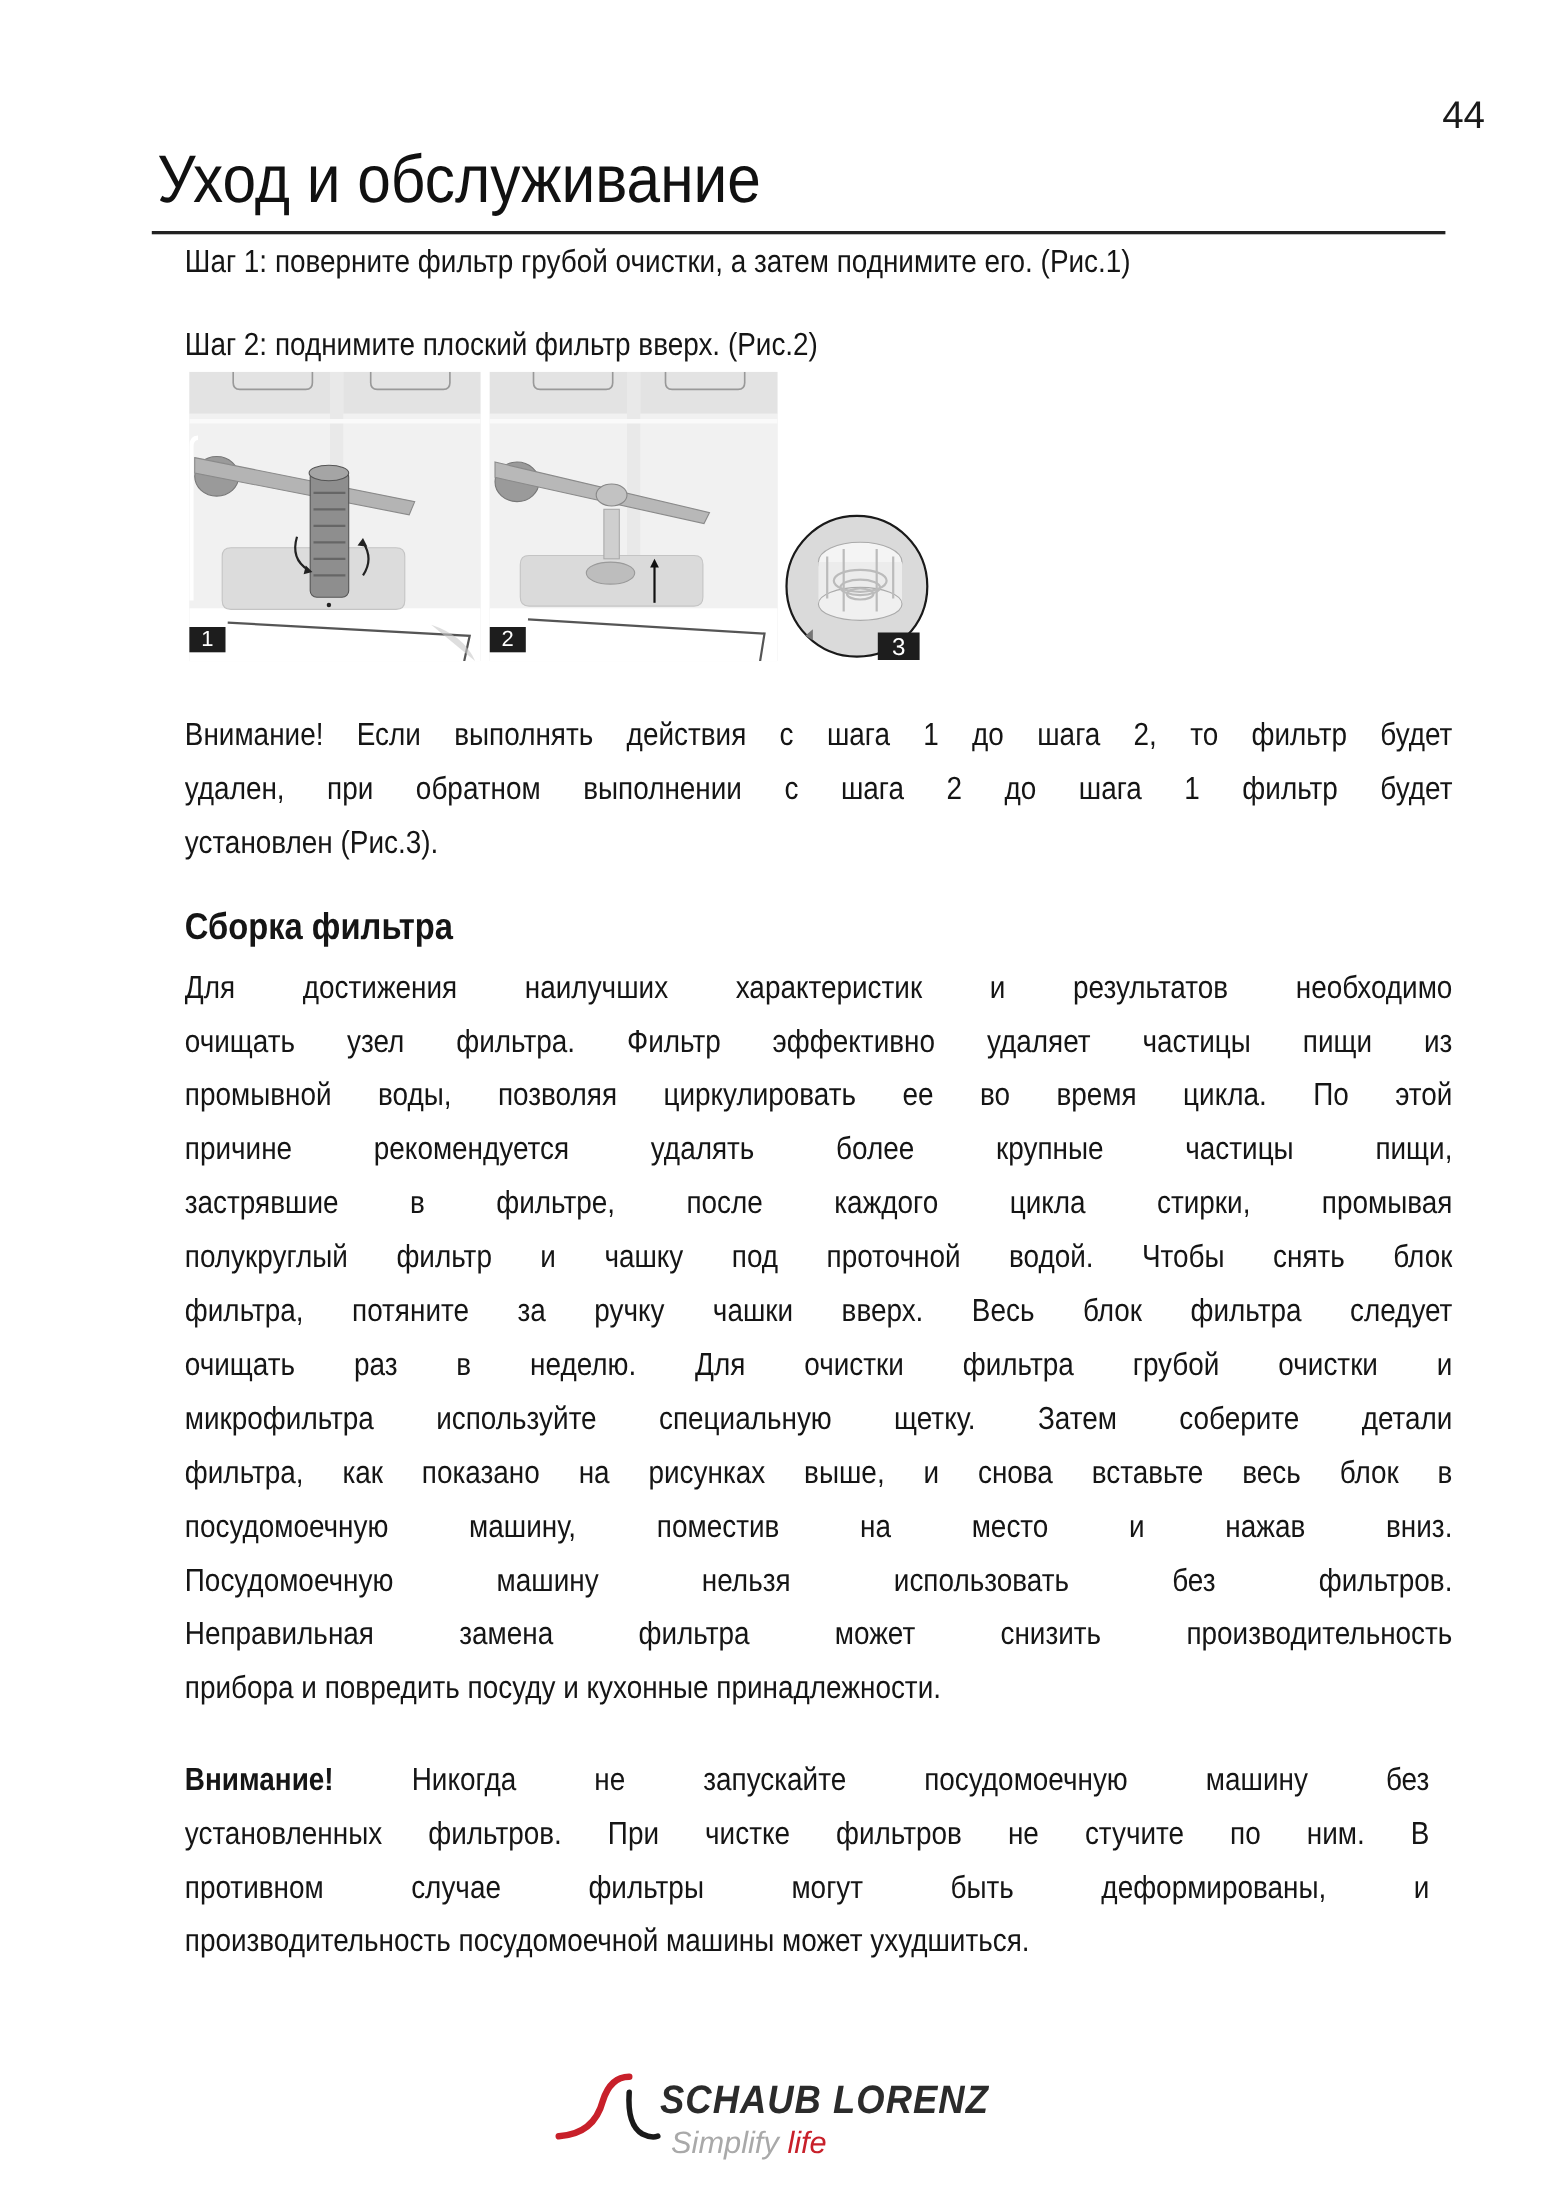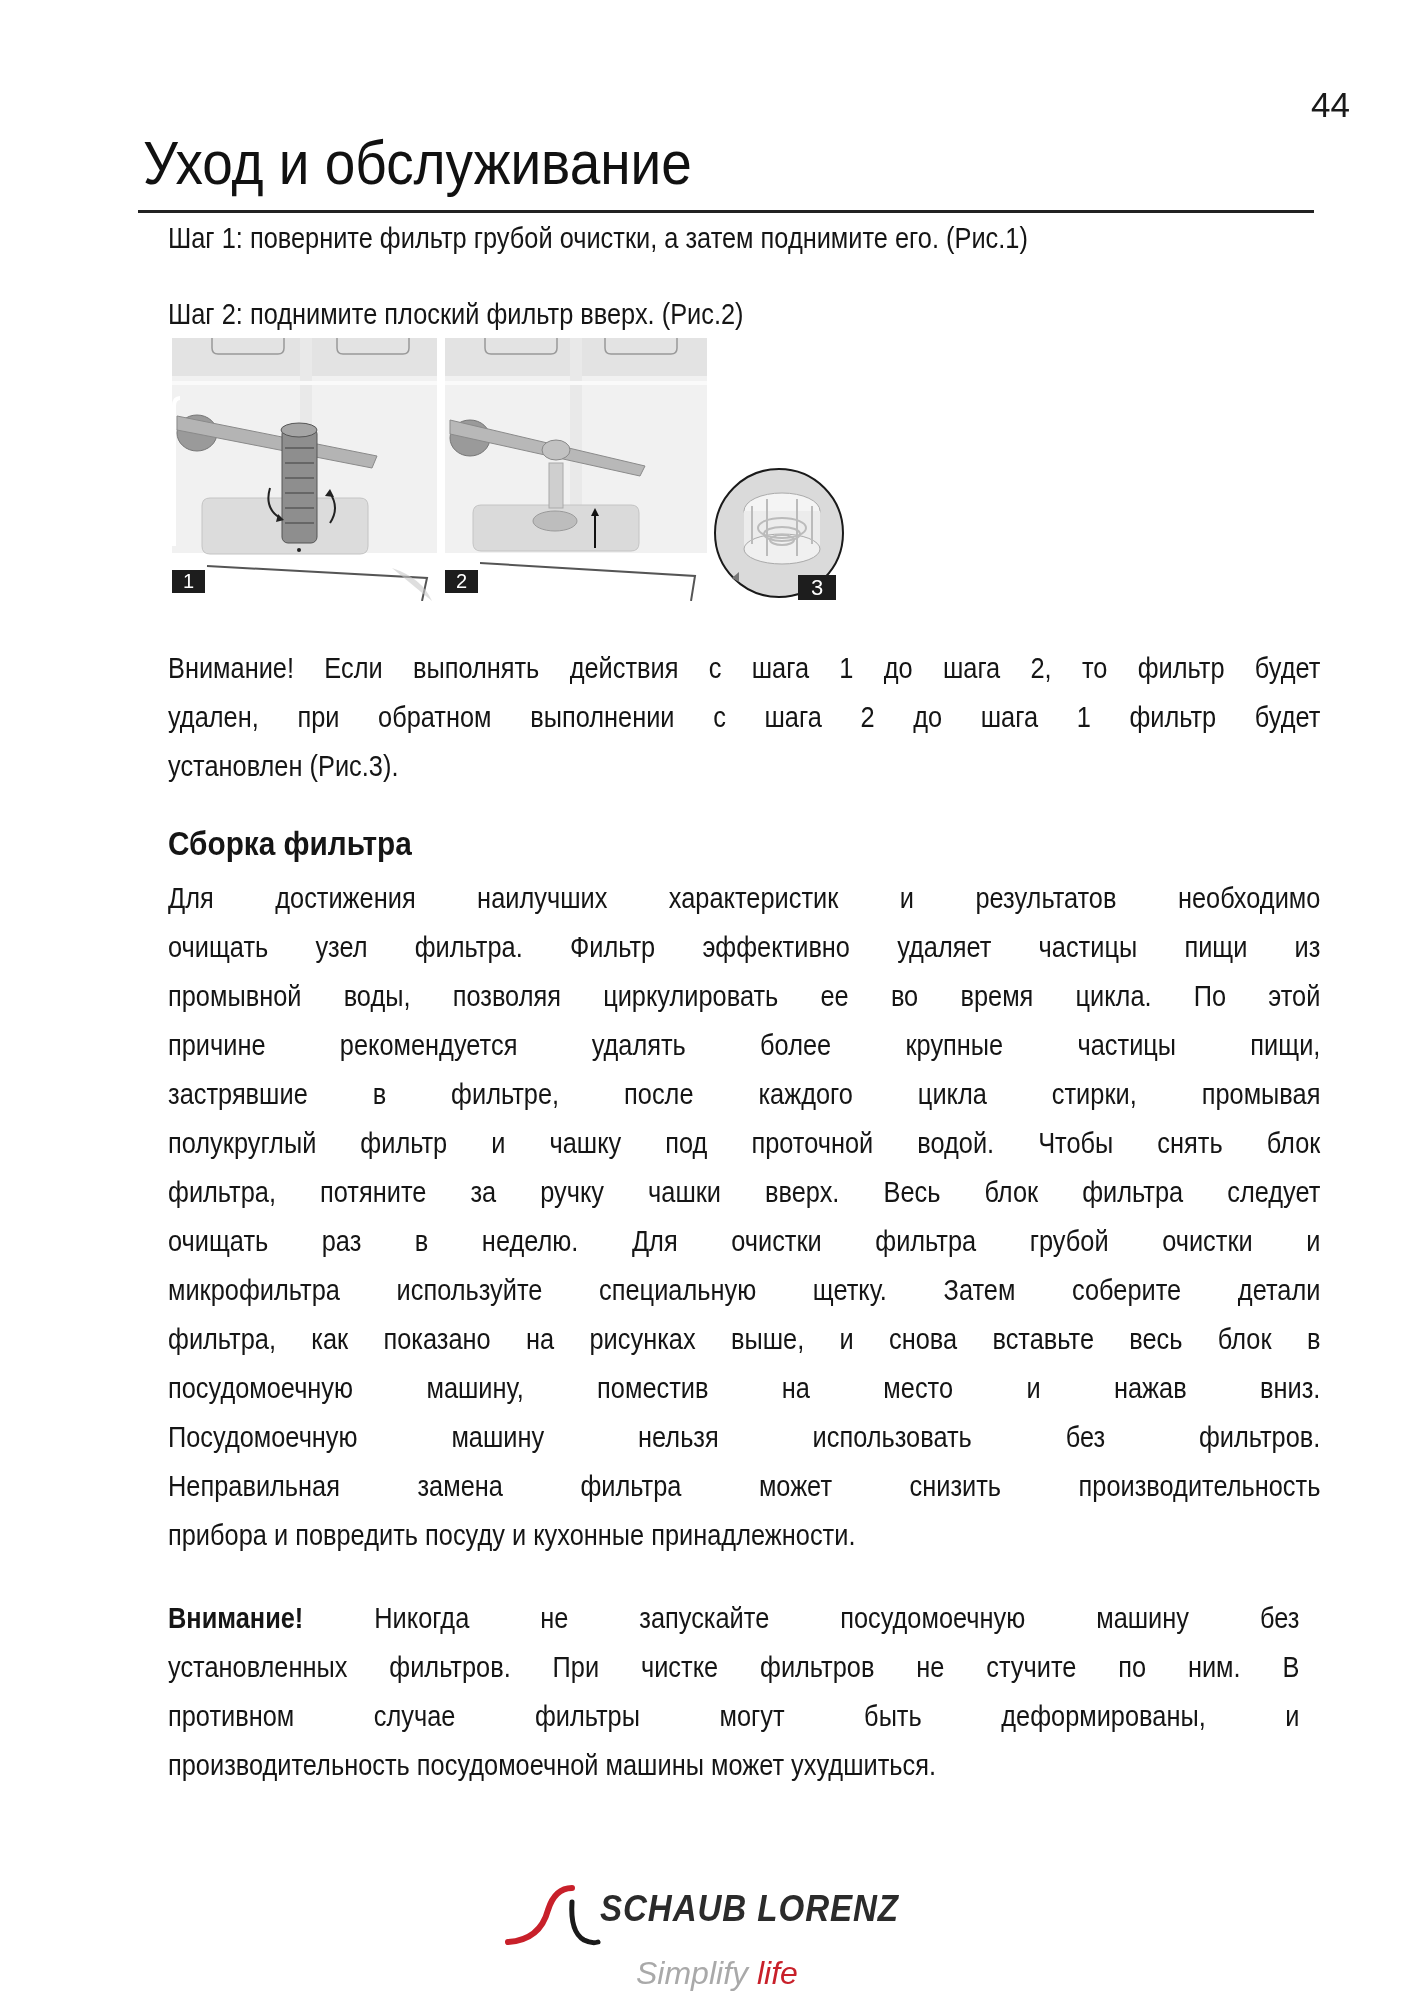--- a/index.html
+++ b/index.html
@@ -17,21 +17,21 @@
   .bold { font-weight: bold; }
 
   .fig { position: absolute; top: 338px; height: 263px; background: #f3f3f3; overflow: hidden; }
   .fig svg { display: block; }
   .fig-label { position: absolute; width: 33px; height: 23px; background: #1d1d1d; color: #fff;
                font-size: 20px; line-height: 23px; text-align: center; }
   .circle-fig { position: absolute; left: 712px; top: 466px; width: 134px; height: 134px; }
   .logo { position: absolute; left: 500px; top: 1880px; width: 430px; height: 90px; font-style: italic; }
   .brand { position: absolute; left: 100px; top: 8px; font-size: 36px; font-weight: bold; color: #2b2b2b;
            letter-spacing: 1px; white-space: nowrap; transform: scaleX(0.92); transform-origin: left top; }
-  .tagline { position: absolute; left: 136px; top: 52px; font-size: 32px; white-space: nowrap; margin-top: 23px; }
+  .tagline { position: absolute; left: 110px; top: 52px; font-size: 28px; white-space: nowrap; }
   .tagline .t1 { color: #a9a9a9; font-weight: normal; }
   .tagline .t2 { color: #c8202a; }
 </style>
 </head>
 <body>
 
 <div class="abs page-number">44</div>
 <div class="abs title">Уход и обслуживание</div>
 <div class="abs rule"></div>
 

